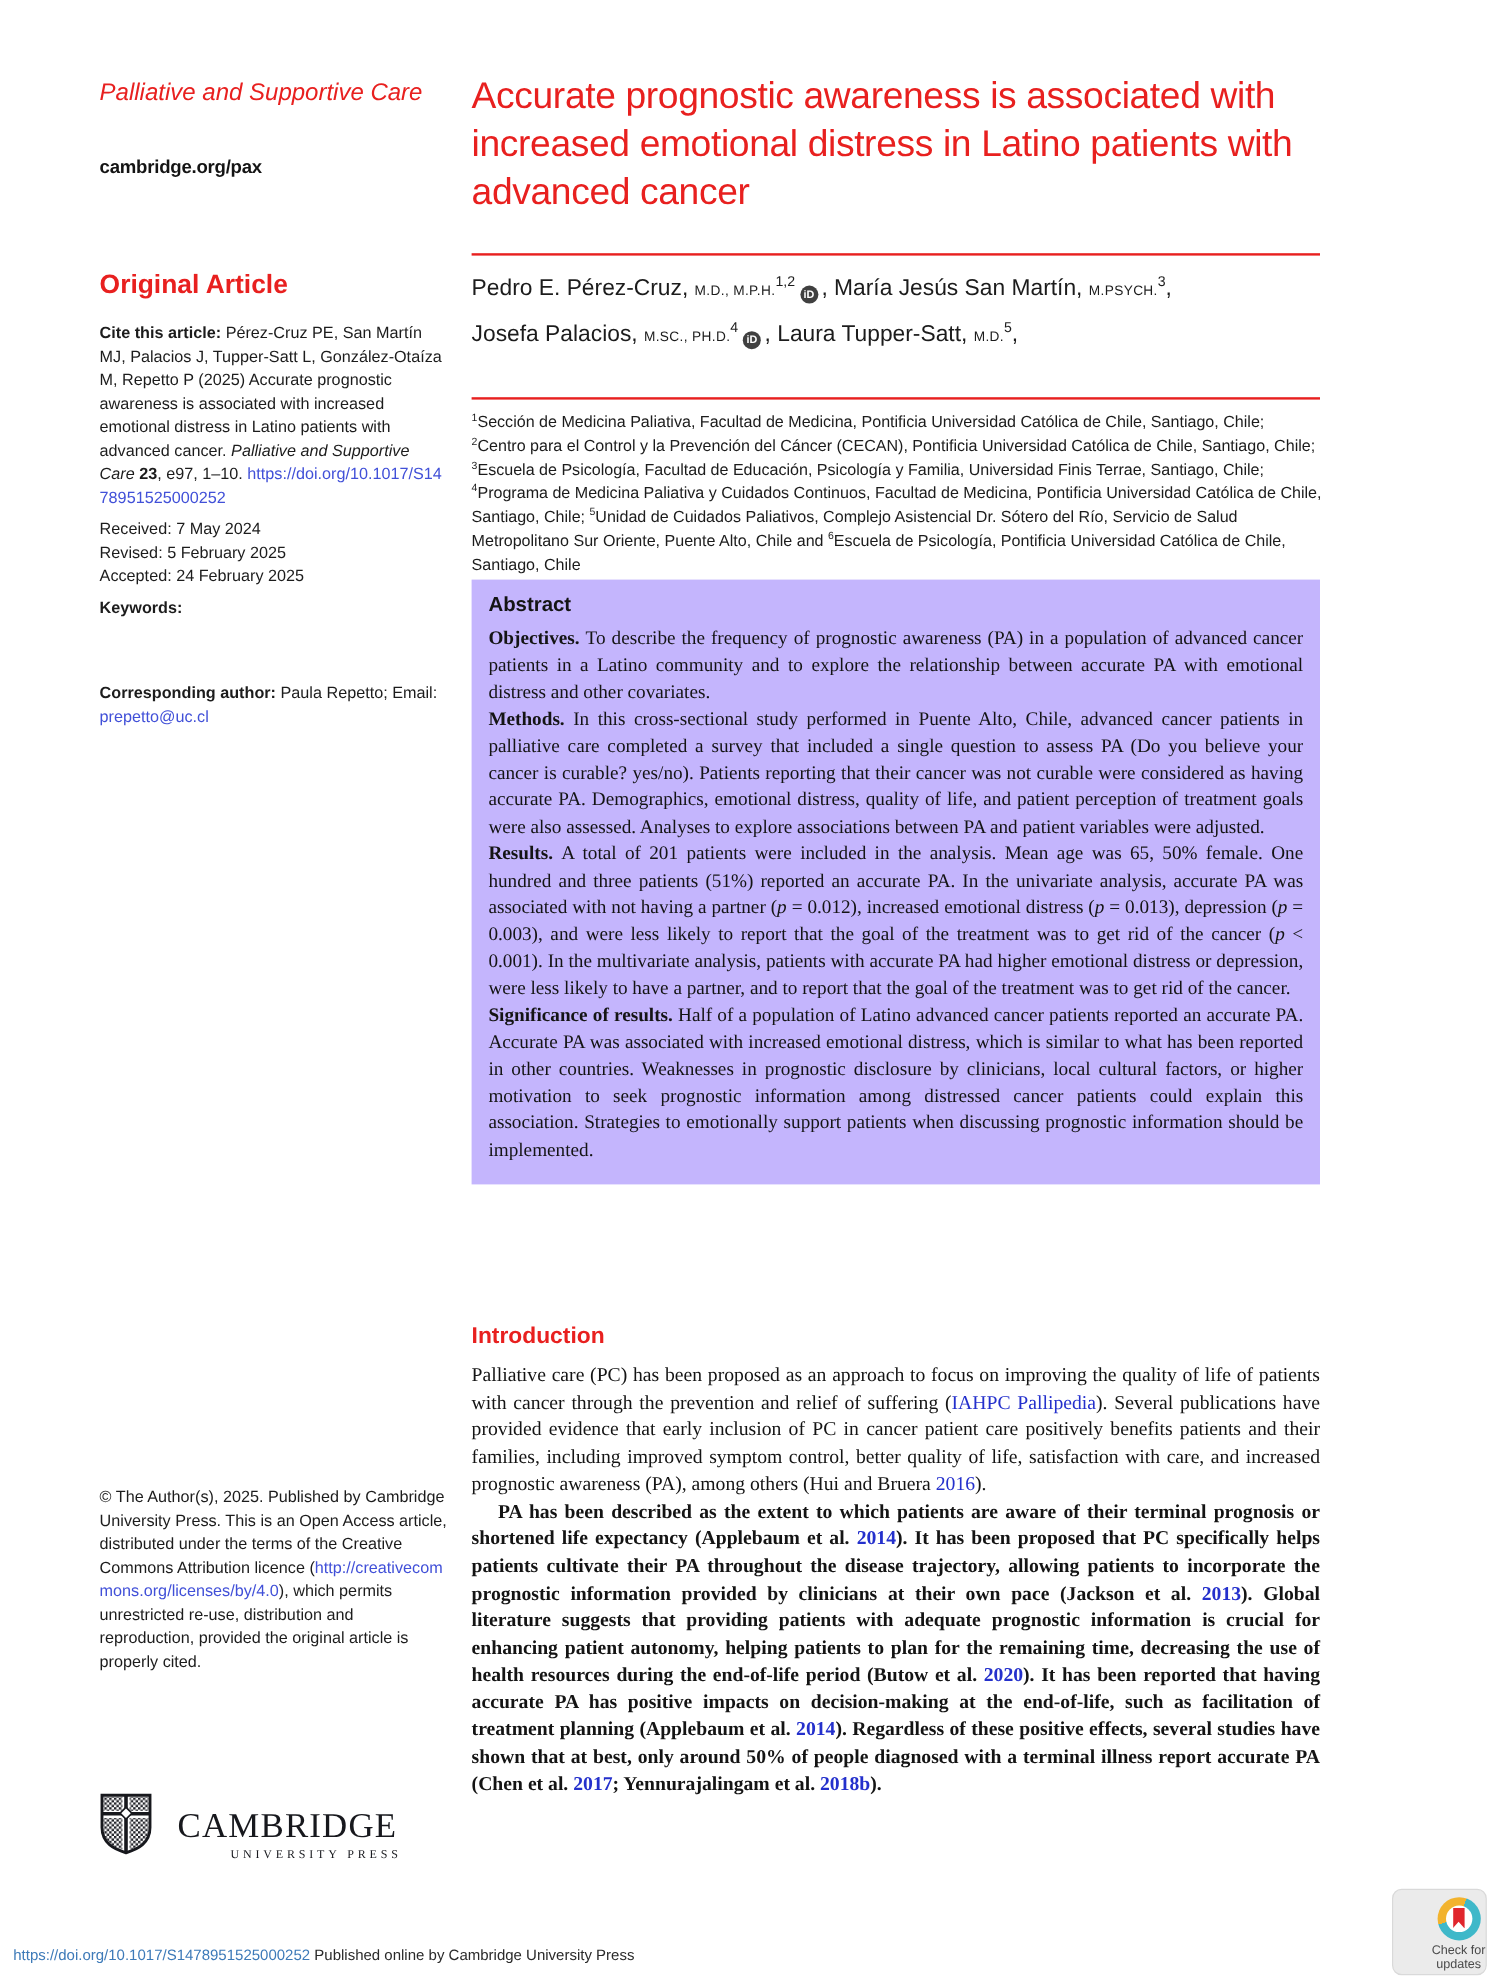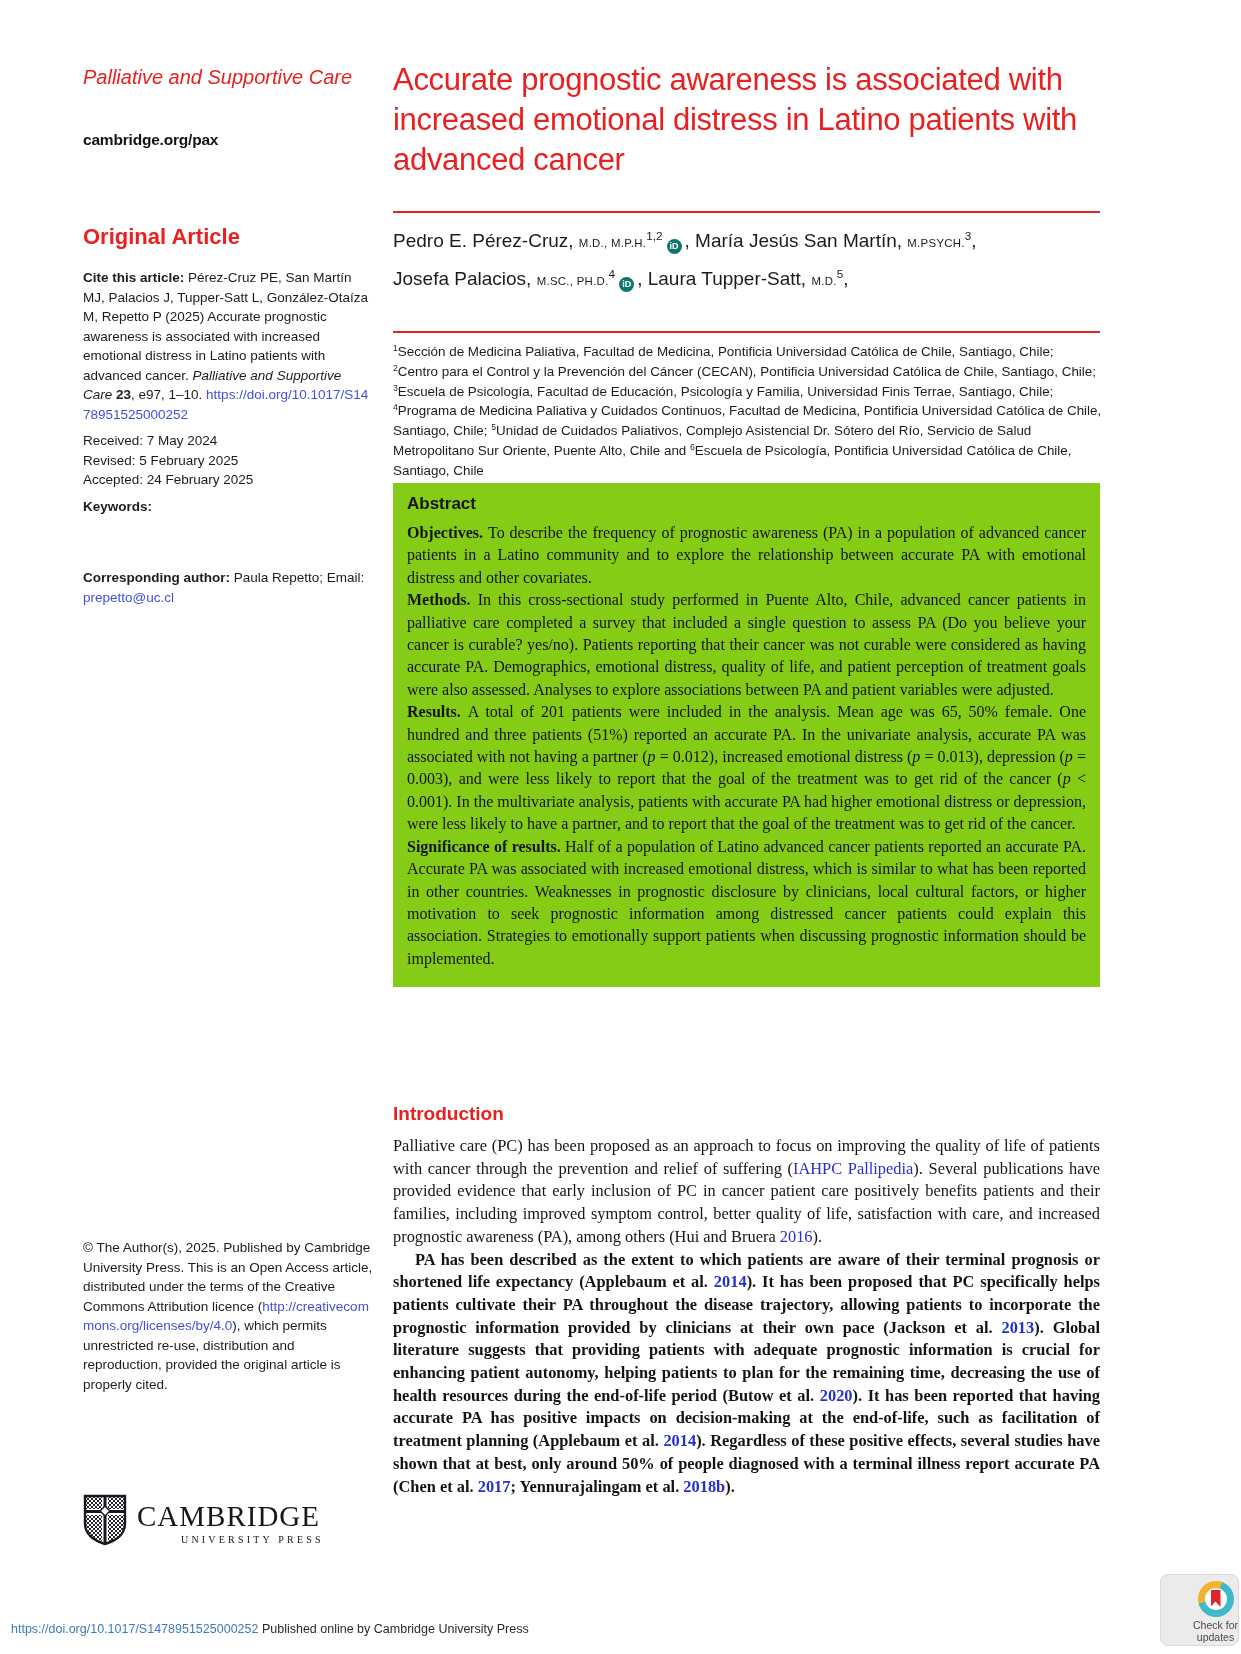--- a/index.html
+++ b/index.html
@@ -17,39 +17,39 @@
   .side-block { left:83px; width:290px; font-size:13.5px; line-height:19.5px; color:#1c1c1c; }
   #cite-block { top:268px; }
   #dates-block { top:431px; }
   #keywords-block { top:497px; }
   #corresponding-block { top:568px; }
   #copyright-block { top:1238px; }
   .side-link { color:#4150d8; text-decoration:none; word-break:break-all; cursor:pointer; }
   .b { font-weight:bold; } .i { font-style:italic; }
 
   
-  #publisher-logo { left:83px; top:1494px; display:flex; align-items:center; gap:10px; }
+  #publisher-logo { left:83px; top:1494px; display:flex; align-items:flex-end; gap:21px; }
   #publisher-text .l1 { font-family:"Liberation Serif", serif; font-size:29px; letter-spacing:1px; color:#17181d; }
   #publisher-text .l2 { font-family:"Liberation Serif", serif; font-size:10px; letter-spacing:3.2px; color:#17181d; margin-top:1px;margin-left:44px; }
 
   
   #article-title { left:393px; top:60px; width:712px; font-size:31px; line-height:40px; color:#e8201f; font-weight:400; letter-spacing:-0.3px; }
   .red-rule { left:393px; width:707px; height:2px; background:#e8201f; }
   #rule-top { top:211px; } #rule-mid { top:331px; }
   #authors-block { left:393px; top:223px; width:707px; font-size:19px; line-height:36px; color:#1c1c1c; }
   #authors-block sup { font-size:0.62em; line-height:0; }
   .degree { font-size:0.6em; letter-spacing:0.3px; }
   .orcid { display:inline-block; width:15px; height:15px; border-radius:50%;
-    background:#0f766e; color:#fff; font-size:9px; font-weight:bold; text-align:center;
+    background:#404040; color:#fff; font-size:9px; font-weight:bold; text-align:center;
     line-height:15px; vertical-align:-2px; margin:0 3px 0 4px; font-style:normal; }
   #affiliations-block { left:393px; top:342px; width:709px; font-size:13.4px; line-height:19.8px; color:#1c1c1c; }
   #affiliations-block sup { font-size:0.65em; line-height:0; }
 
   
-  #abstract-box { left:393px; top:483px; width:707px; background:#84cc16; padding:11px 14px 17px 14px; }
+  #abstract-box { left:393px; top:483px; width:707px; background:#c4b5fd; padding:11px 14px 17px 14px; }
   #abstract-heading { font-size:17px; font-weight:bold; color:#141414; margin-bottom:8px; }
   #abstract-box p { font-family:"Liberation Serif", serif; font-size:16px; line-height:22.4px; text-align:justify; color:#141414; }
   .tlink { color:#2430cc; cursor:pointer; }
 
   
   #intro-heading { left:393px; top:1103px; font-size:19px; font-weight:bold; color:#e8201f; }
   #intro-body { left:393px; top:1135px; width:707px; font-family:"Liberation Serif", serif; font-size:16.4px; line-height:22.7px; text-align:justify; color:#141414; }
   #intro-body p + p { text-indent:22px;font-weight:bold; }
 
   

